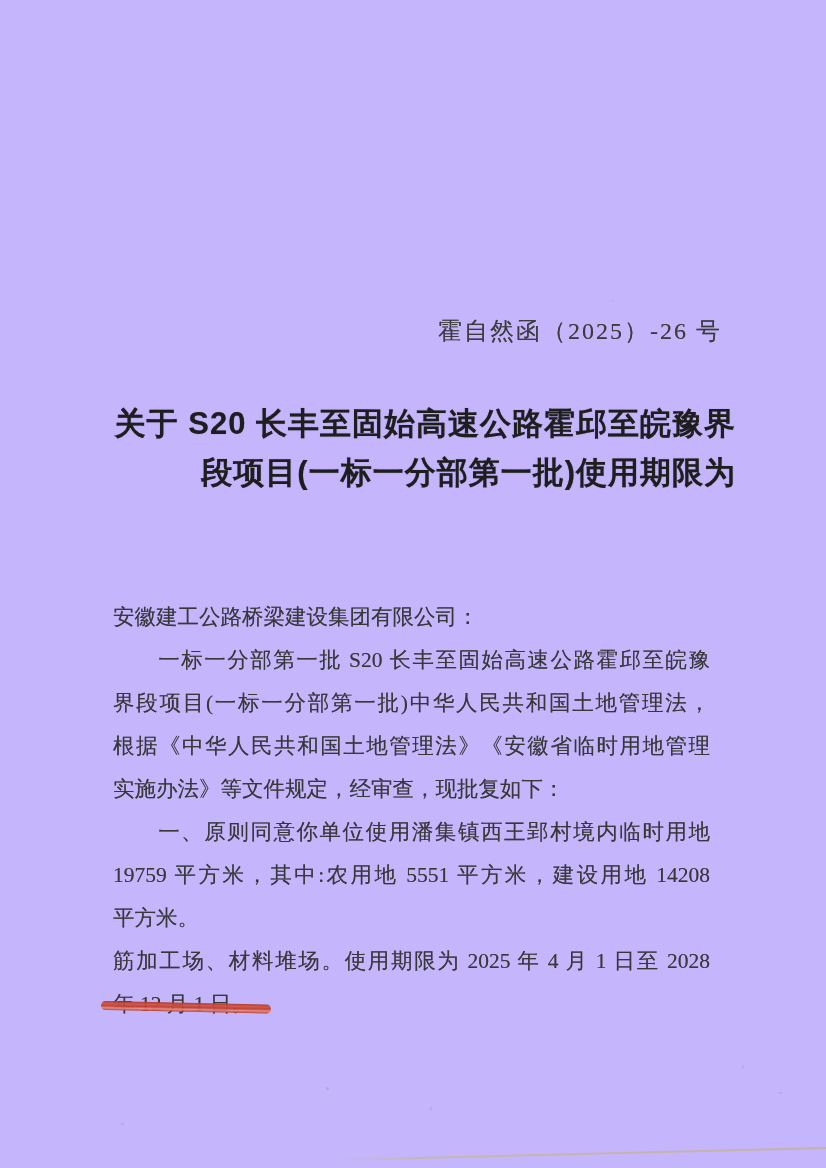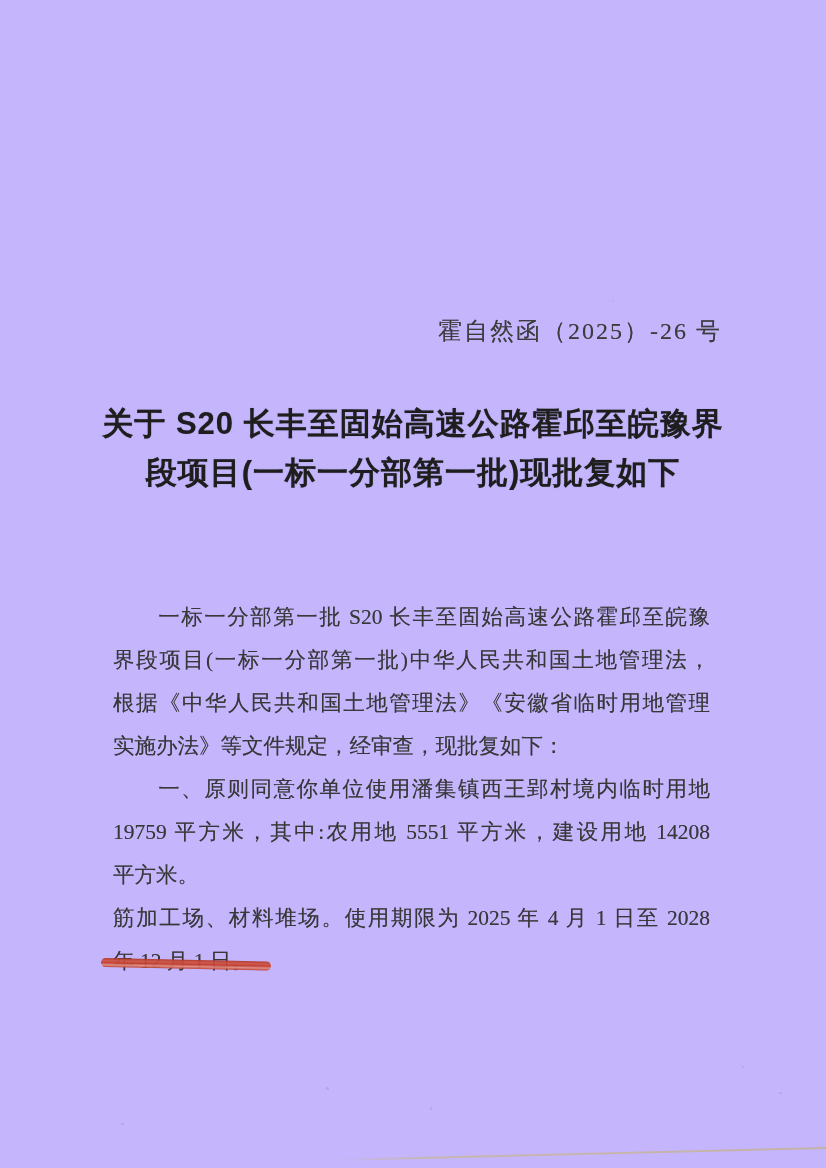--- a/index.html
+++ b/index.html
@@ -19,21 +19,21 @@
     font-size:24px;
     letter-spacing:2px;
     color:#3c3c3c;
     text-shadow:0 0 .6px rgba(50,50,50,.5);
     white-space:nowrap;
   }
   
   .title{
     position:absolute;
     top:399px;left:90px;width:646px;
-    text-align:center;
+    text-align:right;
     font-family:"Liberation Sans","DejaVu Sans",sans-serif;
     font-weight:700;
     font-size:31px;
     line-height:49px;
     letter-spacing:1px;
     color:#1e1e1e;
     text-shadow:0 0 .8px rgba(25,25,25,.45);
   }
   
   .docbody{
@@ -80,25 +80,26 @@
 </style>
 </head>
 <body>
 
 <div class="page">
 
   <div class="ref">霍自然函（2025）-26 号</div>
 
   <div class="title">
     <div>关于 S20 长丰至固始高速公路霍邱至皖豫界</div>
-    <div>段项目(一标一分部第一批)现批复如下</div>
+    <div>段项目(一标一分部第一批)使用期限为</div>
   </div>
 
   <div class="docbody">
 
+    <div class="line">安徽建工公路桥梁建设集团有限公司：</div>
 
     <div class="line ind jl">一标一分部第一批 S20 长丰至固始高速公路霍邱至皖豫</div>
     <div class="line jl">界段项目(一标一分部第一批)中华人民共和国土地管理法，</div>
     <div class="line jl">根据《中华人民共和国土地管理法》《安徽省临时用地管理</div>
     <div class="line">实施办法》等文件规定，经审查，现批复如下：</div>
 
     <div class="line ind jl">一、原则同意你单位使用潘集镇西王郢村境内临时用地</div>
     <div class="line jl">19759 平方米，其中:农用地 5551 平方米，建设用地 14208</div>
     <div class="line">平方米。</div>
 

